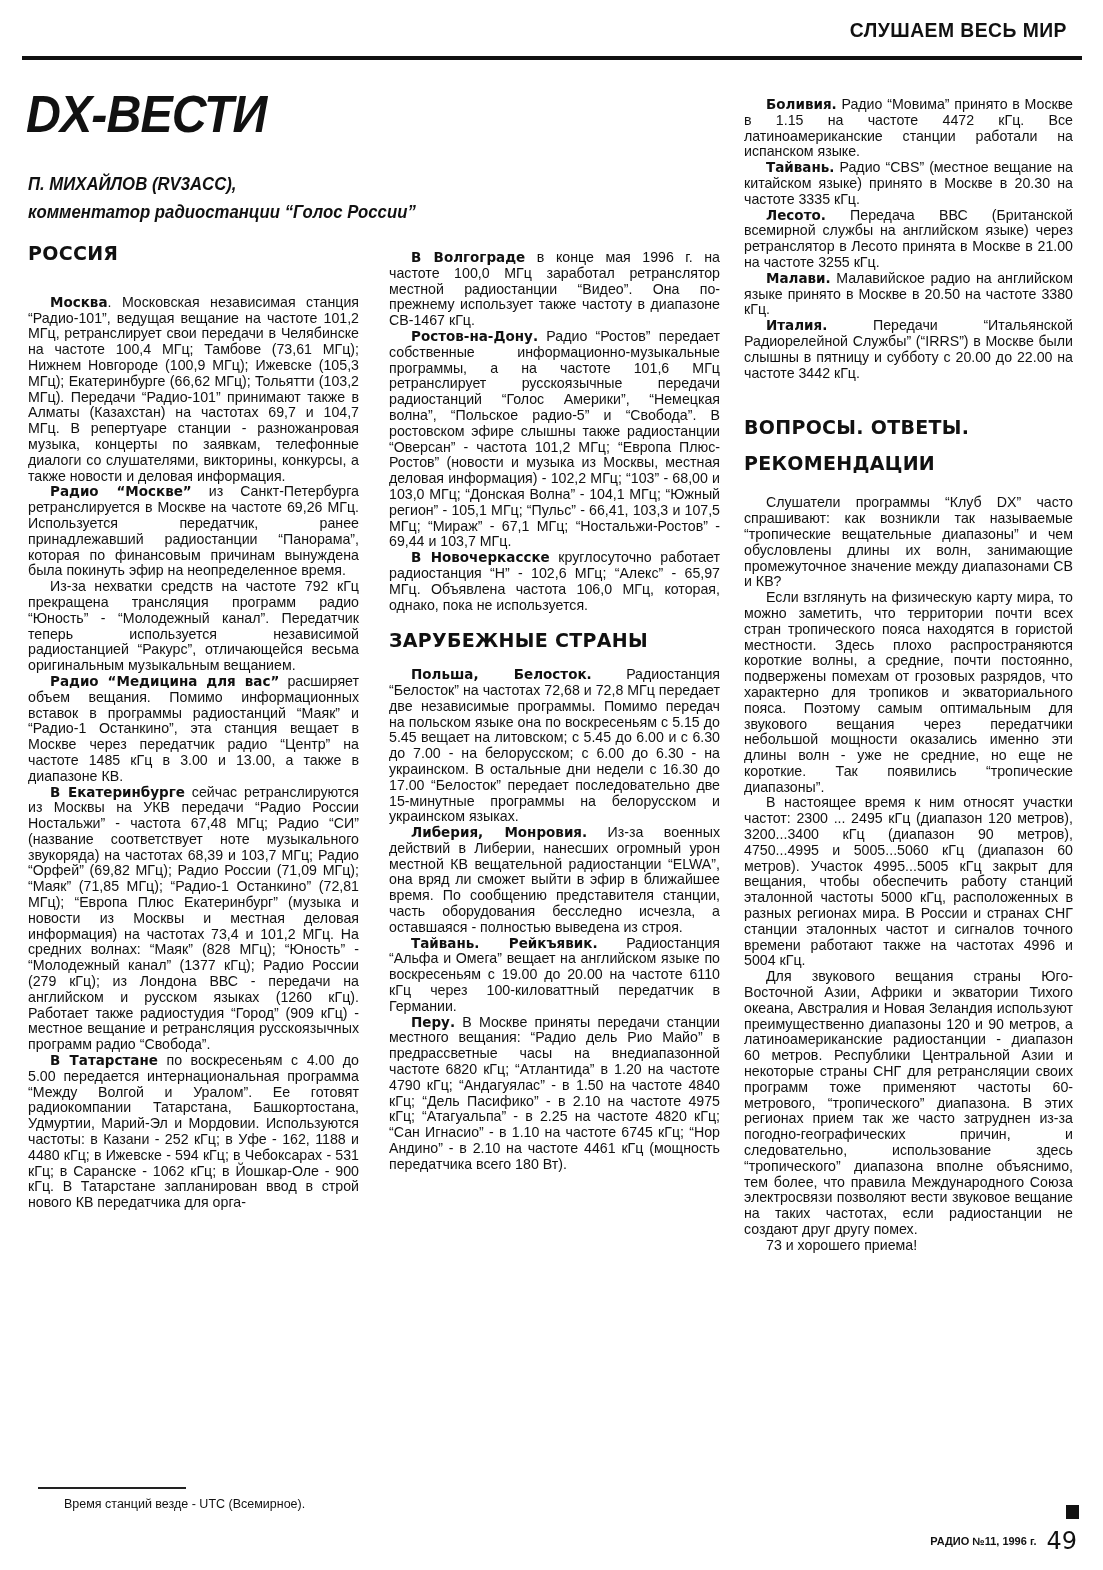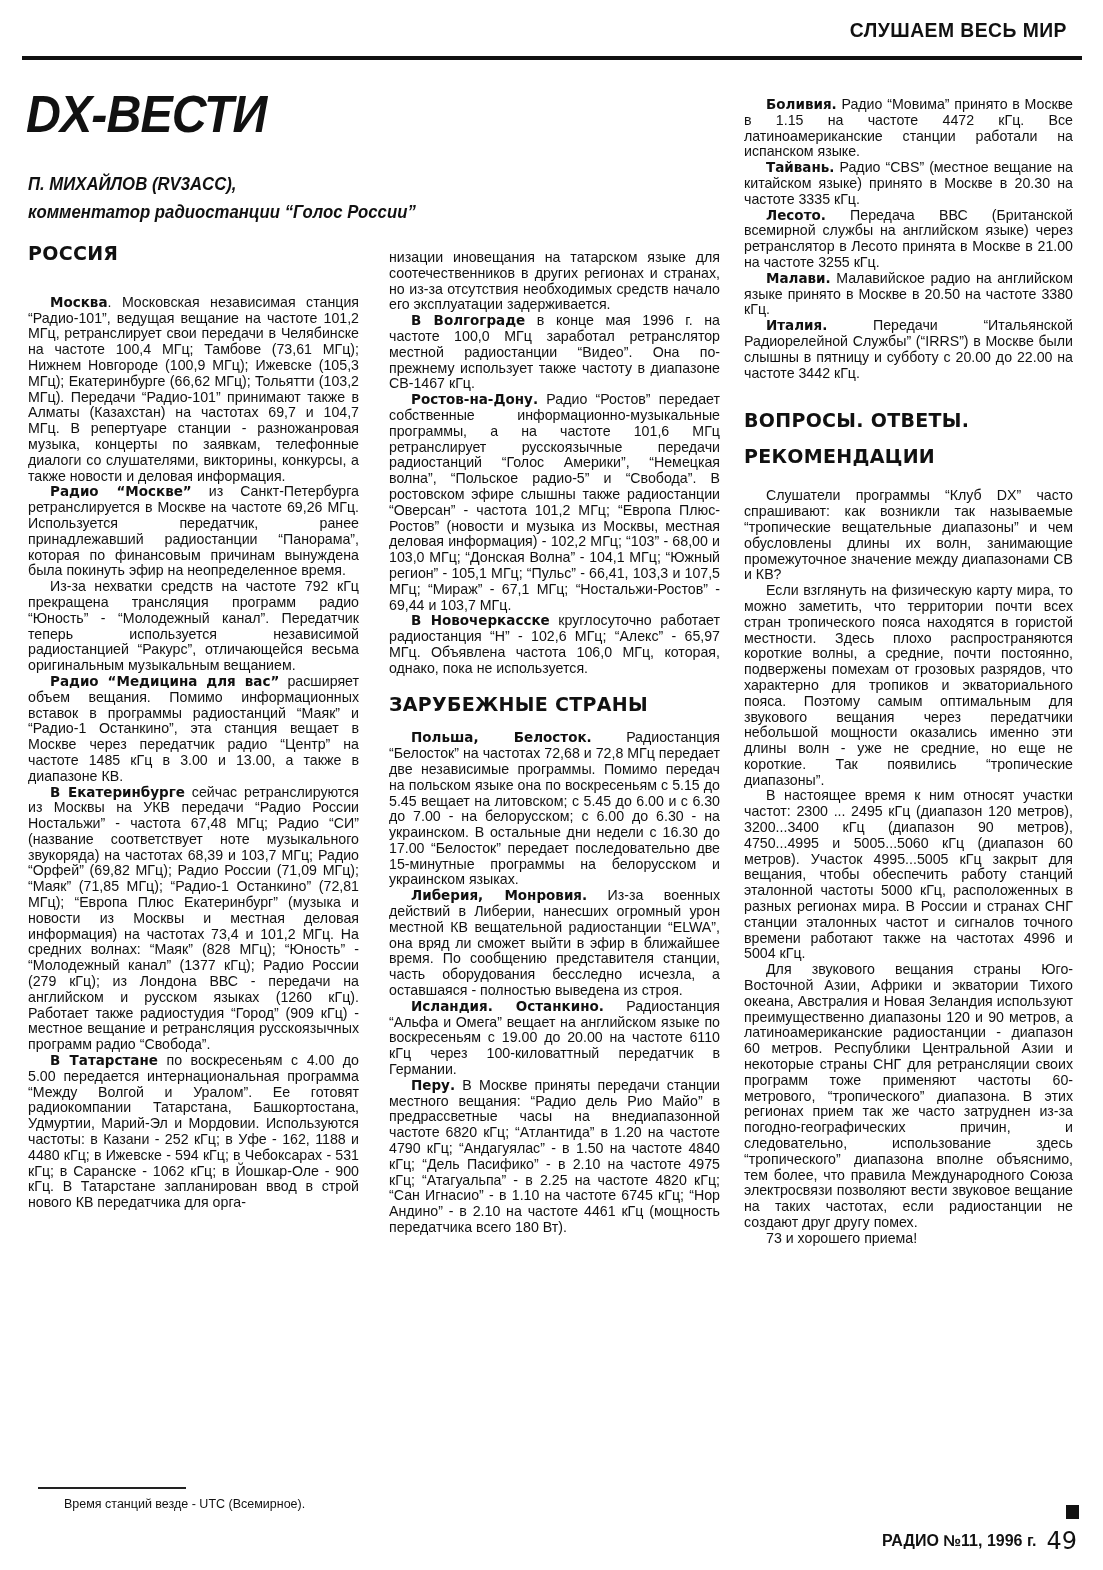--- a/index.html
+++ b/index.html
@@ -10,26 +10,26 @@
   .author { position: absolute; left: 28px; top: 170px; font-size: 18px; font-weight: bold; font-style: italic; line-height: 28px; transform: scaleX(0.93); transform-origin: left center; white-space: nowrap; }
   .col { position: absolute; font-size: 14.2px; line-height: 15.8px; text-align: justify; hyphens: manual; }
   .col p { margin: 0; text-indent: 22px; }
   .col p b { font-weight: bold; font-family: "DejaVu Sans", sans-serif; font-size: 13.5px; }
   .col h2 { margin: 0; font-family: "DejaVu Sans", sans-serif; font-weight: bold; font-size: 19px; letter-spacing: 0.3px; }
   .c1 { left: 28px; top: 246px; width: 331px; }
   .c2 { left: 389px; top: 250px; width: 331px; }
   .c3 { left: 744px; top: 97px; width: 329px; }
   .c1 h2 { margin-bottom: 33px; }
   .c2 h2.h-foreign { margin: 20px 0 18px; }
-  .c3 h2.h-qa { margin: 21px 0 14px; line-height: 36px; }
+  .c3 h2.h-qa { margin: 28px 0 14px; line-height: 36px; }
   .footnote-rule { position: absolute; left: 38px; top: 1487px; width: 148px; height: 2px; background: #222; }
   .footnote { position: absolute; left: 64px; top: 1497px; font-size: 12.5px; }
   .endmark { position: absolute; left: 1066px; top: 1505px; width: 13px; height: 14px; background: #111; }
   .footer { position: absolute; right: 26px; top: 1527px; white-space: nowrap; }
-  .footer .mag { font-size: 16px; font-weight: bold; vertical-align: middle; }
+  .footer .mag { font-size: 11px; font-weight: bold; vertical-align: middle; }
   .footer .pg { font-size: 24px; font-weight: normal; font-family: "DejaVu Sans", sans-serif; margin-left: 10px; vertical-align: middle; }
   .signoff { text-indent: 22px; }
 </style>
 </head>
 <body>
 
 <div class="section-tag">СЛУШАЕМ ВЕСЬ МИР</div>
 <div class="top-rule"></div>
 <div class="title">DX-ВЕСТИ</div>
 <div class="author">
@@ -41,28 +41,27 @@
   <h2>РОССИЯ</h2>
   <p><b>Москва</b><span>. Московская независимая станция “Радио-101”, ведущая вещание на частоте 101,2 МГц, ретранслирует свои передачи в Челябинске на частоте 100,4 МГц; Тамбове (73,61 МГц); Нижнем Новгороде (100,9 МГц); Ижевске (105,3 МГц); Екатеринбурге (66,62 МГц); Тольятти (103,2 МГц). Передачи “Радио-101” принимают также в Алматы (Казахстан) на частотах 69,7 и 104,7 МГц. В репертуаре станции - разножанровая музыка, концерты по заявкам, телефонные диалоги со слушателями, викторины, конкурсы, а также новости и деловая информация.</span></p>
   <p><b>Радио “Москве”</b><span> из Санкт-Петербурга ретранслируется в Москве на частоте 69,26 МГц. Используется передатчик, ранее принадлежавший радиостанции “Панорама”, которая по финансовым причинам вынуждена была покинуть эфир на неопределенное время.</span></p>
   <p><span>Из-за нехватки средств на частоте 792 кГц прекращена трансляция программ радио “Юность” - “Молодежный канал”. Передатчик теперь используется независимой радиостанцией “Ракурс”, отличающейся весьма оригинальным музыкальным вещанием.</span></p>
   <p><b>Радио “Медицина для вас”</b><span> расширяет объем вещания. Помимо информационных вставок в программы радиостанций “Маяк” и “Радио-1 Останкино”, эта станция вещает в Москве через передатчик радио “Центр” на частоте 1485 кГц в 3.00 и 13.00, а также в диапазоне КВ.</span></p>
   <p><b>В Екатеринбурге</b><span> сейчас ретранслируются из Москвы на УКВ передачи “Радио России Ностальжи” - частота 67,48 МГц; Радио “СИ” (название соответствует ноте музыкального звукоряда) на частотах 68,39 и 103,7 МГц; Радио “Орфей” (69,82 МГц); Радио России (71,09 МГц); “Маяк” (71,85 МГц); “Радио-1 Останкино” (72,81 МГц); “Европа Плюс Екатеринбург” (музыка и новости из Москвы и местная деловая информация) на частотах 73,4 и 101,2 МГц. На средних волнах: “Маяк” (828 МГц); “Юность” - “Молодежный канал” (1377 кГц); Радио России (279 кГц); из Лондона ВВС - передачи на английском и русском языках (1260 кГц). Работает также радиостудия “Город” (909 кГц) - местное вещание и ретрансляция русскоязычных программ радио “Свобода”.</span></p>
   <p id="tat1"><b>В Татарстане</b><span id="tat-part1"> по воскресеньям с 4.00 до 5.00 передается интернациональная программа “Между Волгой и Уралом”. Ее готовят радиокомпании Татарстана, Башкортостана, Удмуртии, Марий-Эл и Мордовии. Используются частоты: в Казани - 252 кГц; в Уфе - 162, 1188 и 4480 кГц; в Ижевске - 594 кГц; в Чебоксарах - 531 кГц; в Саранске - 1062 кГц; в Йошкар-Оле - 900 кГц. В Татарстане запланирован ввод в строй нового КВ передатчика для орга-</span></p>
 </div>
 
 <div class="col c2">
-  <p style="text-indent:0"><span id="tat-part2">низации иновещания на татарском языке для соотечественников в других регионах и странах, но из-за отсутствия необходимых средств начало его эксплуатации задерживается.</span></p>
   <p><b>В Волгограде</b><span> в конце мая 1996 г. на частоте 100,0 МГц заработал ретранслятор местной радиостанции “Видео”. Она по-прежнему использует также частоту в диапазоне СВ-1467 кГц.</span></p>
   <p><b>Ростов-на-Дону.</b><span> Радио “Ростов” передает собственные информационно-музыкальные программы, а на частоте 101,6 МГц ретранслирует русскоязычные передачи радиостанций “Голос Америки”, “Немецкая волна”, “Польское радио-5” и “Свобода”. В ростовском эфире слышны также радиостанции “Оверсан” - частота 101,2 МГц; “Европа Плюс-Ростов” (новости и музыка из Москвы, местная деловая информация) - 102,2 МГц; “103” - 68,00 и 103,0 МГц; “Донская Волна” - 104,1 МГц; “Южный регион” - 105,1 МГц; “Пульс” - 66,41, 103,3 и 107,5 МГц; “Мираж” - 67,1 МГц; “Ностальжи-Ростов” - 69,44 и 103,7 МГц.</span></p>
   <p><b>В Новочеркасске</b><span> круглосуточно работает радиостанция “Н” - 102,6 МГц; “Алекс” - 65,97 МГц. Объявлена частота 106,0 МГц, которая, однако, пока не используется.</span></p>
   <h2 class="h-foreign">ЗАРУБЕЖНЫЕ СТРАНЫ</h2>
   <p><b>Польша, Белосток.</b><span> Радиостанция “Белосток” на частотах 72,68 и 72,8 МГц передает две независимые программы. Помимо передач на польском языке она по воскресеньям с 5.15 до 5.45 вещает на литовском; с 5.45 до 6.00 и с 6.30 до 7.00 - на белорусском; с 6.00 до 6.30 - на украинском. В остальные дни недели с 16.30 до 17.00 “Белосток” передает последовательно две 15-минутные программы на белорусском и украинском языках.</span></p>
   <p><b>Либерия, Монровия.</b><span> Из-за военных действий в Либерии, нанесших огромный урон местной КВ вещательной радиостанции “ELWA”, она вряд ли сможет выйти в эфир в ближайшее время. По сообщению представителя станции, часть оборудования бесследно исчезла, а оставшаяся - полностью выведена из строя.</span></p>
-  <p><b>Исландия. Останкино.</b><span> Радиостанция “Альфа и Омега” вещает на английском языке по воскресеньям с 19.00 до 20.00 на частоте 6110 кГц через 100-киловаттный передатчик в Германии.</span></p>
+  <p><b>Тайвань. Рейкъявик.</b><span> Радиостанция “Альфа и Омега” вещает на английском языке по воскресеньям с 19.00 до 20.00 на частоте 6110 кГц через 100-киловаттный передатчик в Германии.</span></p>
   <p><b>Перу.</b><span> В Москве приняты передачи станции местного вещания: “Радио дель Рио Майо” в предрассветные часы на внедиапазонной частоте 6820 кГц; “Атлантида” в 1.20 на частоте 4790 кГц; “Андагуялас” - в 1.50 на частоте 4840 кГц; “Дель Пасифико” - в 2.10 на частоте 4975 кГц; “Атагуальпа” - в 2.25 на частоте 4820 кГц; “Сан Игнасио” - в 1.10 на частоте 6745 кГц; “Нор Андино” - в 2.10 на частоте 4461 кГц (мощность передатчика всего 180 Вт).</span></p>
 </div>
 
 <div class="col c3">
   <p><b>Боливия.</b><span> Радио “Мовима” принято в Москве в 1.15 на частоте 4472 кГц. Все латиноамериканские станции работали на испанском языке.</span></p>
   <p><b>Тайвань.</b><span> Радио “CBS” (местное вещание на китайском языке) принято в Москве в 20.30 на частоте 3335 кГц.</span></p>
   <p><b>Лесото.</b><span> Передача ВВС (Британской всемирной службы на английском языке) через ретранслятор в Лесото принята в Москве в 21.00 на частоте 3255 кГц.</span></p>
   <p><b>Малави.</b><span> Малавийское радио на английском языке принято в Москве в 20.50 на частоте 3380 кГц.</span></p>
   <p><b>Италия.</b><span> Передачи “Итальянской Радиорелейной Службы” (“IRRS”) в Москве были слышны в пятницу и субботу с 20.00 до 22.00 на частоте 3442 кГц.</span></p>
   <h2 class="h-qa">

